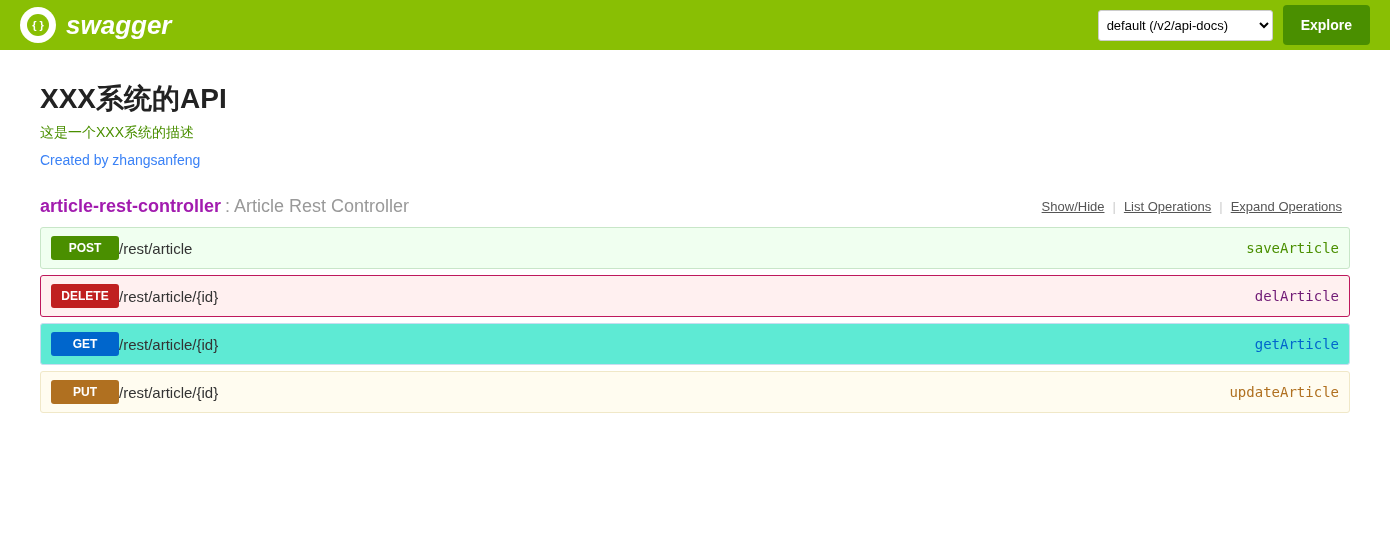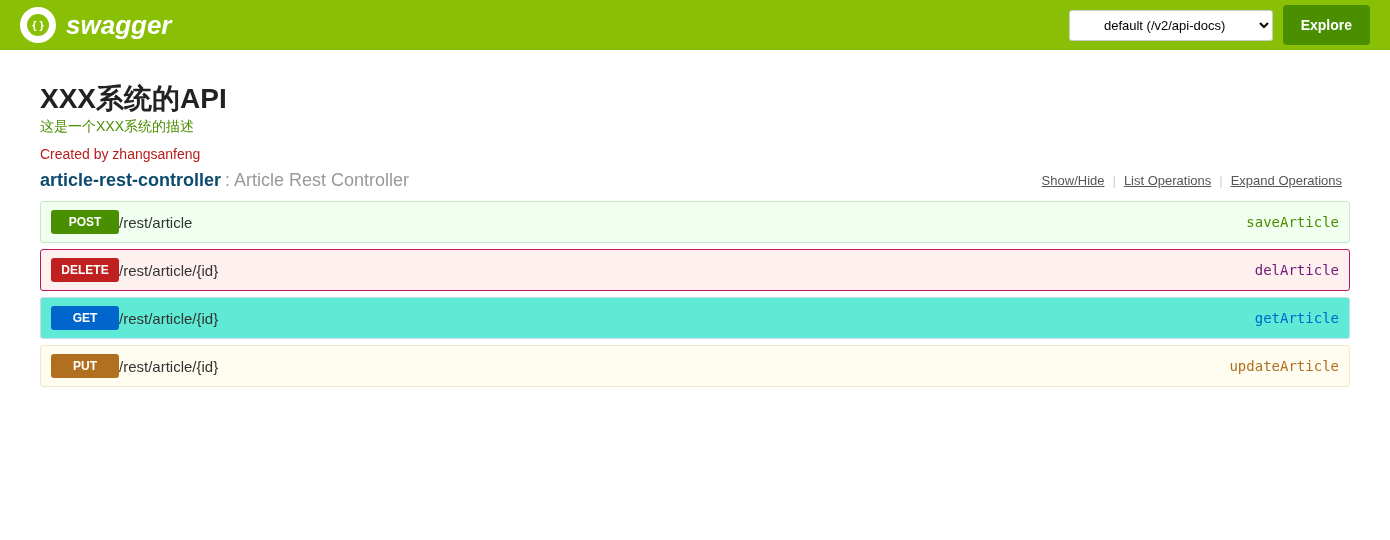--- a/index.html
+++ b/index.html
@@ -40,23 +40,22 @@
     .header-center {
       display: flex;
       align-items: center;
       gap: 10px;
     }
     .api-url-select {
       padding: 6px 4px;
       border: 1px solid #ccc;
       border-radius: 3px;
       font-size: 13px;
-      width: 204px;
+      width: 175px;
       background: #fff;
-      text-align: center;
     }
     .explore-button {
       background: #4a8f00;
       color: #fff;
       border: none;
       padding: 12px 18px;
       border-radius: 4px;
       font-size: 14px;
       font-weight: bold;
       cursor: pointer;
@@ -65,43 +64,44 @@
     
     .main {
       padding: 30px 40px;
       max-width: 1390px;
     }
 
     .api-title {
       font-size: 28px;
       font-weight: bold;
       color: #222;
+      margin-bottom: 6px;
     }
     .api-description {
       color: #4a8f00;
       font-size: 14px;
       margin-bottom: 10px;
     }
     .api-created-by {
-      color: #b91c1c;
-      font-size: 14px;
-      margin-bottom: 8px;
+      color: #3b82f6;
+      font-size: 14px;
+      margin-bottom: 28px;
     }
 
     
     .controller-header {
       display: flex;
       align-items: center;
       justify-content: space-between;
       margin-bottom: 10px;
     }
     .controller-title {
       font-size: 18px;
       font-weight: bold;
-      color: #0c4a6e;
+      color: #a21caf;
     }
     .controller-subtitle {
       font-size: 18px;
       font-weight: normal;
       color: #999;
       text-align: center;
     }
     .controller-actions {
       display: flex;
       align-items: center;

